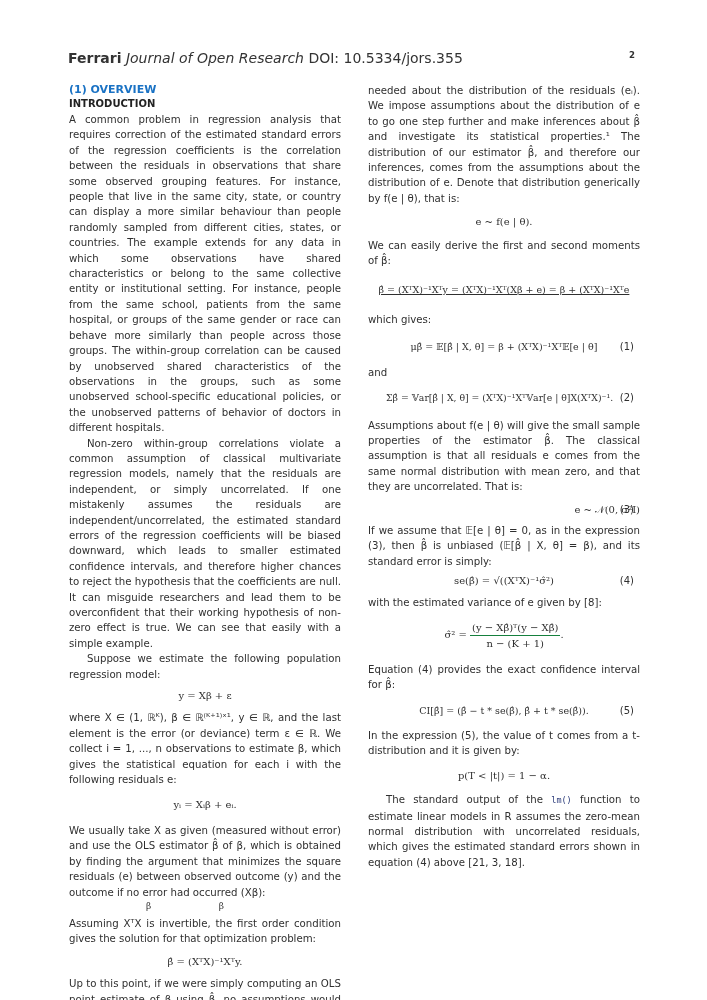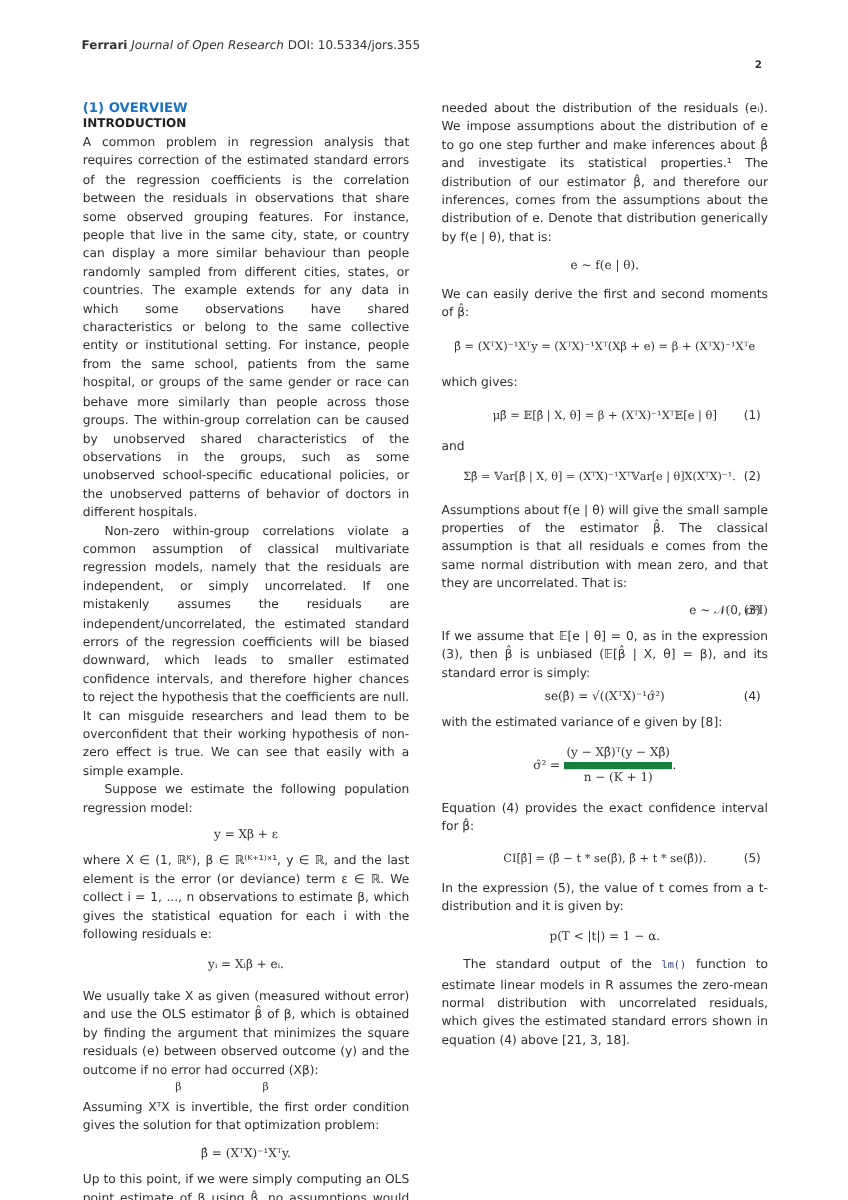--- a/index.html
+++ b/index.html
@@ -1,35 +1,35 @@
 <!DOCTYPE html>
 <html><head>
 <meta charset="utf-8">
 <style>
   html, body { margin: 0; padding: 0; background: #ffffff; }
   body { width: 707px; height: 1000px; position: relative; overflow: hidden;
          font-family: "DejaVu Sans", sans-serif; color: #2f2f2f; }
-  .header { position: absolute; left: 68px; top: 33px; font-size: 10px; color: #333; }
+  .header { position: absolute; left: 68px; top: 50px; font-size: 14px; color: #333; }
   .header .author { font-weight: bold; }
   .header .journal { font-style: italic; }
   .pagenum { position: absolute; left: 629px; top: 50px; font-size: 8.6px; font-weight: bold; color: #333; }
 
   .col { position: absolute; top: 82px; width: 272px; font-size: 10.2px; line-height: 15.4px; }
   .col.left { left: 69px; }
   .col.right { left: 368px; top: 83px; }
 
   .h1 { color: #1a72c4; font-weight: bold; font-size: 11px; line-height: 15px; margin: 0; }
   .h2 { font-weight: bold; font-size: 10px; line-height: 14px; margin: 0 0 1px 0; color: #222; }
   p { margin: 0; text-align: justify; }
   p.indent { text-indent: 18px; }
   .eq { text-align: center; font-family: "DejaVu Serif", serif; font-size: 10px; position: relative; margin: 0; }
   .eq .num { position: absolute; right: 6px; font-family: "DejaVu Sans", sans-serif; font-size: 10px; }
   code { font-family: "DejaVu Sans Mono", monospace; font-size: 8.5px; color: #2a3a7a; }
   .frac { display: inline-block; vertical-align: middle; text-align: center; }
-  .frac .num-part { display: block; border-bottom: 6px solid #15803d; padding: 0 2px; }
+  .frac .num-part { display: block; border-bottom: 1px solid #15803d; padding: 0 2px; }
   .frac .den-part { display: block; padding: 0 2px; }
 </style>
 </head>
 <body>
 
 <div class="header">
   <span class="author">Ferrari</span>
   <span class="journal">Journal of Open Research</span>
   <span>DOI: 10.5334/jors.355</span>
 </div>
@@ -51,21 +51,21 @@
   </div>
   <p>Assuming XᵀX is invertible, the first order condition gives the solution for that optimization problem:</p>
   <div class="eq" style="margin:7px 0 7px 0;">β̂ = (XᵀX)⁻¹Xᵀy.</div>
   <p>Up to this point, if we were simply computing an OLS point estimate of β using β̂, no assumptions would be</p>
 </div>
 
 <div class="col right">
   <p>needed about the distribution of the residuals (eᵢ). We impose assumptions about the distribution of e to go one step further and make inferences about β̂ and investigate its statistical properties.¹ The distribution of our estimator β̂, and therefore our inferences, comes from the assumptions about the distribution of e. Denote that distribution generically by f(e | θ), that is:</p>
   <div class="eq" style="margin:8px 0 8px 0;">e ~ f(e | θ).</div>
   <p>We can easily derive the first and second moments of β̂:</p>
-  <div class="eq" style="margin:14px 0 14px 0; font-size:9.5px;">β̂ = (XᵀX)⁻¹Xᵀy = (XᵀX)⁻¹Xᵀ(Xβ + e) = β + (XᵀX)⁻¹Xᵀe</div>
+  <div class="eq" style="margin:14px 0 14px 0; font-size:9.5px;text-decoration:underline;">β̂ = (XᵀX)⁻¹Xᵀy = (XᵀX)⁻¹Xᵀ(Xβ + e) = β + (XᵀX)⁻¹Xᵀe</div>
   <p>which gives:</p>
   <div class="eq" style="margin:12px 0 10px 0; font-size:9.5px;">
     <span>μβ̂ = 𝔼[β̂ | X, θ] = β + (XᵀX)⁻¹Xᵀ𝔼[e | θ]</span>
     <span class="num">(1)</span>
   </div>
   <p>and</p>
   <div class="eq" style="margin:10px 0 12px 0; font-size:9.3px; text-align:left; padding-left:18px;">
     <span>Σβ̂ = 𝕍ar[β̂ | X, θ] = (XᵀX)⁻¹Xᵀ𝕍ar[e | θ]X(XᵀX)⁻¹.</span>
     <span class="num">(2)</span>
   </div>

